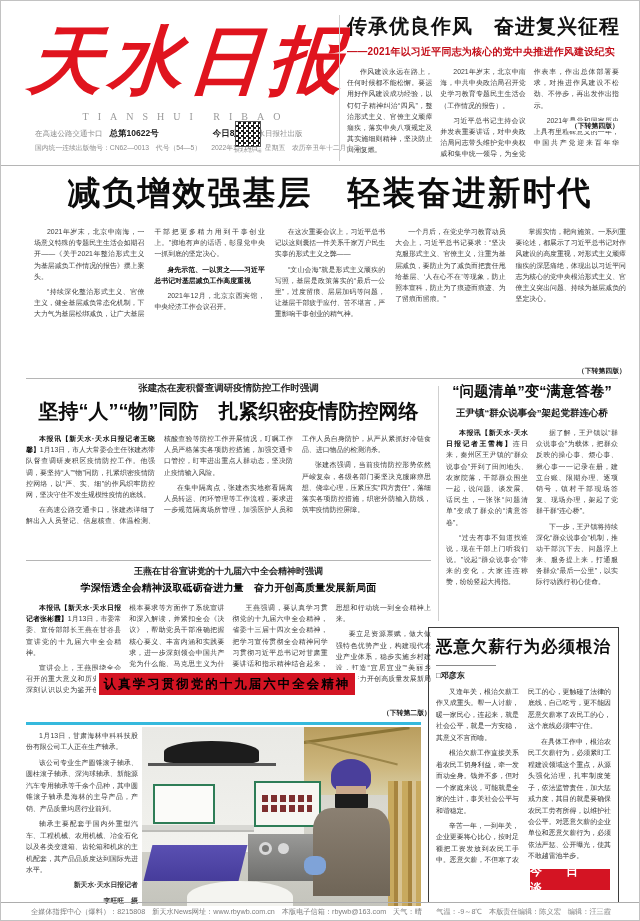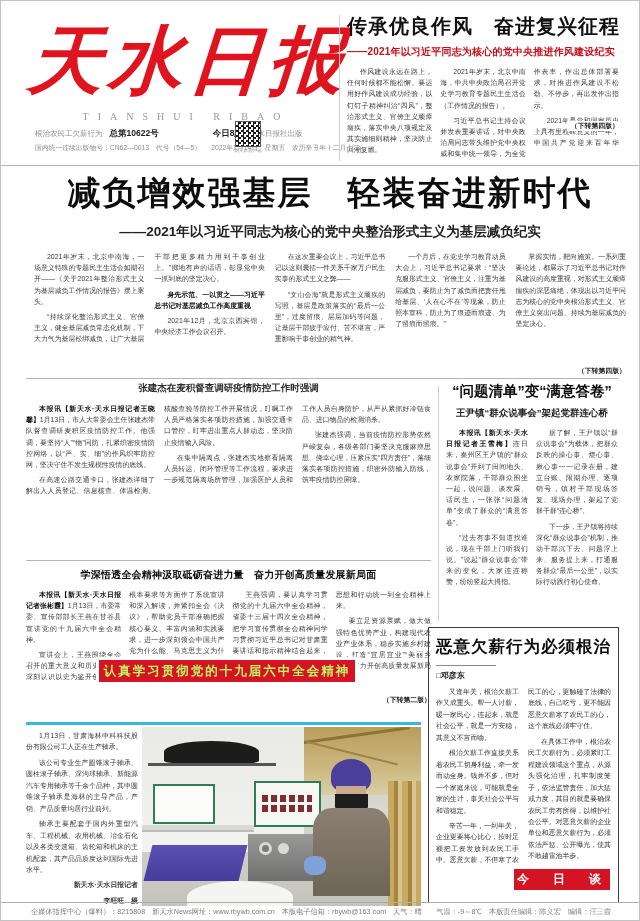--- a/index.html
+++ b/index.html
@@ -64,21 +64,21 @@
   
   .bl { position:absolute; left:25px; top:564px; width:405px; }
   .bl .kicker { font-size:9px; }
   .bl-head { text-align:center; font-size:10px; font-weight:bold; color:#0d0d0d; margin-top:3px; white-space:nowrap; letter-spacing:0.2px; }
   .bl-body { margin-top:7px; height:118px; column-count:4; column-gap:8px; position:relative; }
   .banner {
     position:absolute; left:70px; top:68px; width:262px; height:28px;
     background:#ffffff; padding:3px;
   }
   .banner-inner {
-    width:100%; height:100%; background:#d41423; color:#bef264;
+    width:100%; height:100%; background:#d41423; color:#000000;
     font-size:12.5px; font-weight:bold; letter-spacing:2px;
     display:flex; align-items:center; justify-content:center; white-space:nowrap;
   }
   .cyan-rule { position:absolute; left:25px; top:721px; width:395px; border-top:3px solid #35b9dd; }
   
   .caption { position:absolute; left:25px; top:729px; width:112px; height:176px; font-size:6.9px; line-height:1.66; text-align:justify; color:#3a3a3a; overflow:hidden; }
   .caption .credit { text-align:right; text-indent:0; font-weight:bold; margin-top:3px; }
   .photo { position:absolute; left:141px; top:726px; width:279px; height:179px; overflow:hidden; background:linear-gradient(180deg,#c8c6ba 0%,#d9d8d0 45%,#c4c4bc 100%); }
   .ph-ceiling { position:absolute; right:0; top:0; width:46%; height:38%; background:linear-gradient(180deg,#b99d5e 0%,#cdb77e 60%,#d8cfa8 100%); }
   .ph-beam { position:absolute; right:4%; top:4%; width:40%; height:3px; background:#8a7436; transform:rotate(-8deg); }
@@ -100,36 +100,36 @@
   .ph-jacket { position:absolute; left:4%; top:33%; width:92%; height:60%; background:linear-gradient(180deg,#8b8072,#6f6557); border-radius:24% 24% 0 0; }
   .ph-glove { position:absolute; left:-6%; top:66%; width:26%; height:13%; background:#7fa3d8; border-radius:40%; }
   .ph-pipes { position:absolute; right:0; top:30%; width:12%; height:70%; background:repeating-linear-gradient(90deg,#c8a95e 0 6px,#a8853f 6px 10px,#d8c392 10px 14px); }
   .ph-fg { position:absolute; left:16%; bottom:-4%; width:38%; height:18%; background:#f4f4f0; border-radius:50% 50% 0 0; }
   
   .opinion { position:absolute; left:427px; top:626px; width:191px; height:276px; border:1px solid #3d3d3d; padding:8px 7px 6px; }
   .op-head { text-align:center; font-size:16.5px; font-weight:bold; color:#0d0d0d; white-space:nowrap; letter-spacing:1px; }
   .op-author { margin-top:7px; border-top:1px solid #8a8a8a; padding-top:4px; font-size:8px; font-weight:bold; color:#222; width:60px; }
   .op-body { margin-top:5px; height:186px; column-count:2; column-gap:9px; font-family:"Liberation Serif", serif; font-size:6.9px; line-height:1.66; text-align:justify; color:#333; overflow:hidden; }
   .op-body p { margin-bottom:4px; text-indent:13px; }
-  .op-tag { position:absolute; right:8px; bottom:12px; width:96px; height:21px; background:#d41423; color:#fff; font-size:12px; font-weight:bold; letter-spacing:6px; display:flex; align-items:center; justify-content:center; }
+  .op-tag { position:absolute; right:8px; bottom:12px; width:80px; height:21px; background:#d41423; color:#fff; font-size:12px; font-weight:bold; letter-spacing:6px; display:flex; align-items:center; justify-content:center; }
   
   .foot-rule { position:absolute; left:0; top:901px; width:640px; border-top:1px solid #adadad; }
   .footer { position:absolute; left:30px; top:906px; width:580px; display:flex; justify-content:space-between; font-size:7.2px; color:#7d7d7d; }
 </style>
 </head>
 <body>
 
 <div class="page">
 
   <div class="mast-title">天水日报</div>
   <div class="mast-pinyin">TIANSHUI RIBAO</div>
 
   <div class="mast-info">
     <div class="row1">
-      <span>根治农民工欠薪行为</span>
+      <span>在高速公路交通卡口</span>
       <b>总第10622号</b>
       <span style="width:40px"></span>
       <b>今日8版</b>
       <span>天水日报社出版</span>
     </div>
     <div class="row2">
       <span>国内统一连续出版物号：CN62—0013　代号（54—5）</span>
       <span>2022年1月14日　星期五　农历辛丑年十二月十二</span>
     </div>
   </div>
@@ -150,38 +150,38 @@
       <p>2021年是党和国家历史上具有里程碑意义的一年，中国共产党迎来百年华诞，“十四五”开局，“两个一百年”奋斗目标历史交汇。</p>
 
     </div>
     <div class="jump" style="right:0; top:108px;">（下转第四版）</div>
   </div>
 
   <div class="hrule" style="left:0; top:164px; width:640px;"></div>
 
   <div class="lead">
     <div class="lead-head">减负增效强基层　轻装奋进新时代</div>
-    <div class="lead-sub">——2021年以习近平同志为核心的党中央整治形式主义为基层减负纪实</div>
     <div class="lead-body smallbody">
       <p>2021年岁末，北京中南海，一场意义特殊的专题民主生活会如期召开——《关于2021年整治形式主义为基层减负工作情况的报告》摆上案头。</p>
       <p>“持续深化整治形式主义、官僚主义，健全基层减负常态化机制，下大力气为基层松绑减负，让广大基层干部把更多精力用到干事创业上。”掷地有声的话语，彰显党中央一抓到底的坚定决心。</p>
       <p class="sub">身先示范、一以贯之——习近平总书记对基层减负工作高度重视</p>
       <p>2021年12月，北京京西宾馆，中央经济工作会议召开。</p>
       <p>在这次重要会议上，习近平总书记以这则囊括一件关系千家万户民生实事的形式主义之弊——</p>
       <p>“文山会海”就是形式主义顽疾的写照，基层是政策落实的“最后一公里”，过度留痕、层层加码等问题，让基层干部疲于应付、苦不堪言，严重影响干事创业的精气神。</p>
       <p>一个月后，在党史学习教育动员大会上，习近平总书记要求：“坚决克服形式主义、官僚主义，注重为基层减负，要防止为了减负而把责任甩给基层、‘人在心不在’等现象，防止照本宣科，防止为了痕迹而痕迹、为了留痕而留痕。”</p>
       <p>掌握实情，靶向施策。一系列重要论述，都展示了习近平总书记对作风建设的高度重视，对形式主义顽瘴痼疾的深恶痛绝，体现出以习近平同志为核心的党中央根治形式主义、官僚主义突出问题、持续为基层减负的坚定决心。</p>
     </div>
     <div class="jump" style="right:0; top:195px;">（下转第四版）</div>
   </div>
 
   <div class="hrule" style="left:25px; top:377px; width:592px;"></div>
 
   <div class="ml">
     <div class="kicker">张建杰在麦积督查调研疫情防控工作时强调</div>
+    <div class="ml-head">坚持“人”“物”同防　扎紧织密疫情防控网络</div>
     <div class="ml-body smallbody">
       <p><b>本报讯【新天水·天水日报记者王晓馨】</b><span>1月13日，市人大常委会主任张建杰带队督查调研麦积区疫情防控工作。他强调，要坚持“人”“物”同防，扎紧织密疫情防控网络，以“严、实、细”的作风织牢防控网，坚决守住不发生规模性疫情的底线。</span></p>
       <p>在高速公路交通卡口，张建杰详细了解出入人员登记、信息核查、体温检测、核酸查验等防控工作开展情况，叮嘱工作人员严格落实各项防控措施，加强交通卡口管控，盯牢进出重点人群动态，坚决防止疫情输入风险。</p>
       <p>在集中隔离点，张建杰实地察看隔离人员转运、闭环管理等工作流程，要求进一步规范隔离场所管理，加强医护人员和工作人员自身防护，从严从紧抓好冷链食品、进口物品的检测消杀。</p>
       <p>张建杰强调，当前疫情防控形势依然严峻复杂，各级各部门要坚决克服麻痹思想、侥幸心理，压紧压实“四方责任”，落细落实各项防控措施，织密外防输入防线，筑牢疫情防控屏障。</p>
     </div>
   </div>
 
   <div class="vrule" style="left:437px; top:385px; height:235px;"></div>
 
@@ -192,20 +192,21 @@
       <p><b>本报讯【新天水·天水日报记者王雪梅】</b><span>连日来，秦州区王尹镇的“群众说事会”开到了田间地头、农家院落，干部群众围坐一起，说问题、谈发展、话民生，一张张“问题清单”变成了群众的“满意答卷”。</span></p>
       <p>“过去有事不知道找谁说，现在干部上门听我们说。”说起“群众说事会”带来的变化，大家连连称赞，纷纷竖起大拇指。</p>
       <p>据了解，王尹镇以“群众说事会”为载体，把群众反映的操心事、烦心事、揪心事一一记录在册，建立台账、限期办理、逐项销号，镇村干部现场答复、现场办理，架起了党群干群“连心桥”。</p>
       <p>下一步，王尹镇将持续深化“群众说事会”机制，推动干部沉下去、问题浮上来、服务提上来，打通服务群众“最后一公里”，以实际行动践行初心使命。</p>
     </div>
   </div>
 
   <div class="hrule" style="left:25px; top:559px; width:405px;"></div>
 
   <div class="bl">
+    <div class="kicker">王燕在甘谷宣讲党的十九届六中全会精神时强调</div>
     <div class="bl-head">学深悟透全会精神汲取砥砺奋进力量　奋力开创高质量发展新局面</div>
     <div class="bl-body smallbody">
       <p><b>本报讯【新天水·天水日报记者张彬霞】</b><span>1月13日，市委常委、宣传部部长王燕在甘谷县宣讲党的十九届六中全会精神。</span></p>
       <p>宣讲会上，王燕围绕全会召开的重大意义和历史地位，深刻认识以史为鉴开创未来的根本要求等方面作了系统宣讲和深入解读，并紧扣全会《决议》，帮助党员干部准确把握核心要义、丰富内涵和实践要求，进一步深刻领会中国共产党为什么能、马克思主义为什么行、中国特色社会主义为什么好。</p>
       <p>王燕强调，要认真学习贯彻党的十九届六中全会精神，省委十三届十四次全会精神，把学习宣传贯彻全会精神同学习贯彻习近平总书记对甘肃重要讲话和指示精神结合起来，学深悟透、融会贯通，切实把思想和行动统一到全会精神上来。</p>
       <p>要立足资源禀赋，做大做强特色优势产业，构建现代农业产业体系，稳步实施乡村建设，打造“宜居宜业”“美丽乡村”，奋力开创高质量发展新局面。</p>
       <div class="banner">
         <div class="banner-inner">认真学习贯彻党的十九届六中全会精神</div>
       </div>
       <div class="jump" style="right:0; bottom:2px; position:absolute;">（下转第二版）</div>

